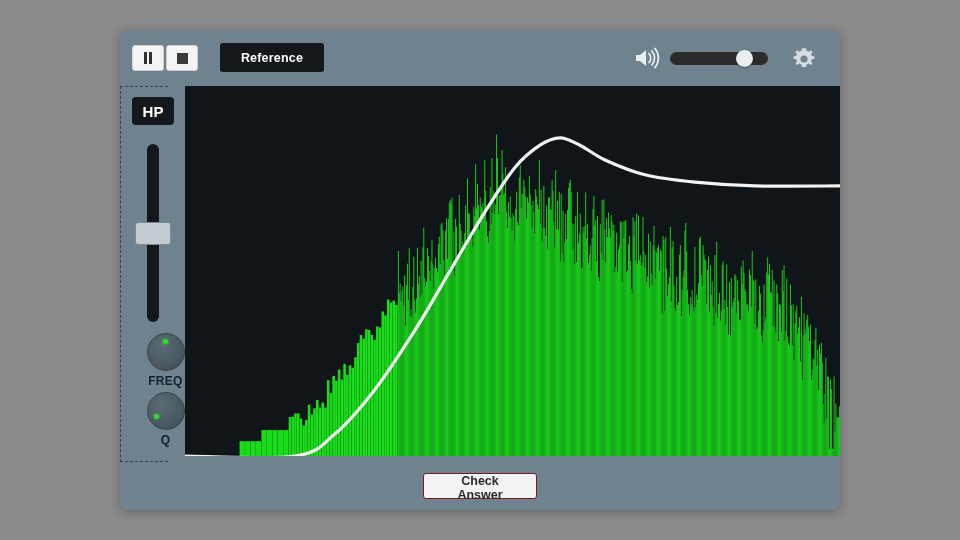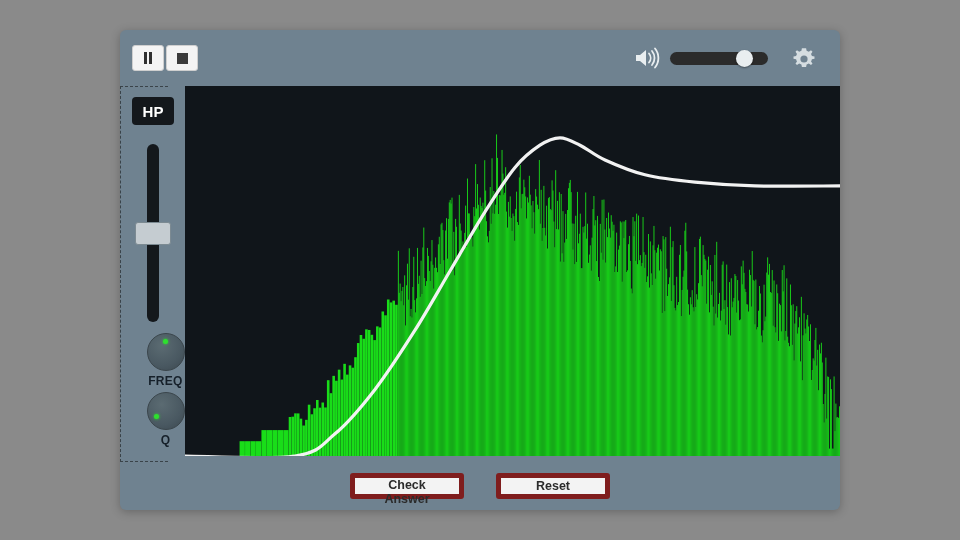--- a/index.html
+++ b/index.html
@@ -253,21 +253,21 @@
     left: 0;
     bottom: 0;
     width: 720px;
     height: 48px;
     display: flex;
     align-items: center;
     justify-content: center;
   }
   .footer-btn {
     background: #f3f3f3;
-    border: 5px solid #7f1d1d;
+    border: 1px solid #7f1d1d;
     border-radius: 3px;
     color: #2b2b2b;
     font-size: 12.5px;
     font-weight: bold;
     font-family: "Liberation Sans", sans-serif;
     height: 26px;
     cursor: pointer;
     padding: 0 16px;
     text-align: center;
   }
@@ -286,20 +286,21 @@
 
       <div class="transport">
         <div class="transport-btn">
           <span class="glyph-pause"></span>
         </div>
         <div class="transport-btn">
           <span class="glyph-stop"></span>
         </div>
       </div>
 
+      <button class="reference-btn">Reference</button>
 
       <div class="volume-area">
         <svg class="speaker-icon" viewBox="0 0 26 24">
           <path d="M2 9 h4 l6 -5 v16 l-6 -5 H2 z" fill="#e9eef0"></path>
           <path d="M15 7.5 a7 7 0 0 1 0 9" stroke="#e9eef0" stroke-width="1.8" fill="none" stroke-linecap="round"></path>
           <path d="M18 5 a11 11 0 0 1 0 14" stroke="#e9eef0" stroke-width="1.8" fill="none" stroke-linecap="round"></path>
           <path d="M21 2.5 a15 15 0 0 1 0 19" stroke="#e9eef0" stroke-width="1.8" fill="none" stroke-linecap="round"></path>
         </svg>
         <div class="vol-slider">
           <div class="vol-knob" style="left: 66.44px;"></div>
@@ -880,16 +881,15 @@
               <rect x="653.18" y="331.95" width="0.90" height="38.05" fill="#19dd19"></rect>
               <rect x="654.09" y="320.31" width="0.90" height="49.69" fill="#19dd19"></rect>
             </g>
           <path id="eq-curve" fill="none" stroke-width="3.2" stroke-linecap="round" stroke-linejoin="round" d="M 0 370 C 18.33 370.00, 85.00 373.70, 110.00 370.00 C 135.00 366.30, 136.67 358.90, 150.00 347.80 C 163.33 336.70, 176.67 320.67, 190.00 303.40 C 203.33 286.13, 217.50 263.93, 230.00 244.20 C 242.50 224.47, 253.33 204.73, 265.00 185.00 C 276.67 165.27, 289.17 143.07, 300.00 125.80 C 310.83 108.53, 320.83 92.50, 330.00 81.40 C 339.17 70.30, 347.50 64.13, 355.00 59.20 C 362.50 54.27, 368.33 51.80, 375.00 51.80 C 381.67 51.80, 387.50 55.50, 395.00 59.20 C 402.50 62.90, 409.17 69.07, 420.00 74.00 C 430.83 78.93, 445.00 85.10, 460.00 88.80 C 475.00 92.50, 491.67 94.35, 510.00 96.20 C 528.33 98.05, 545.83 99.28, 570.00 99.90 C 594.17 100.52, 640.83 99.90, 655.00 99.90" stroke="#f2f2f2"></path>
         </svg>
       </div>
     </div>
 
     <div class="footer">
       <button class="footer-btn btn-check">Check Answer</button>
-      <button class="footer-btn btn-reset">Reset</button>
     </div>
   </div>
 </div>
 
 </body></html>

